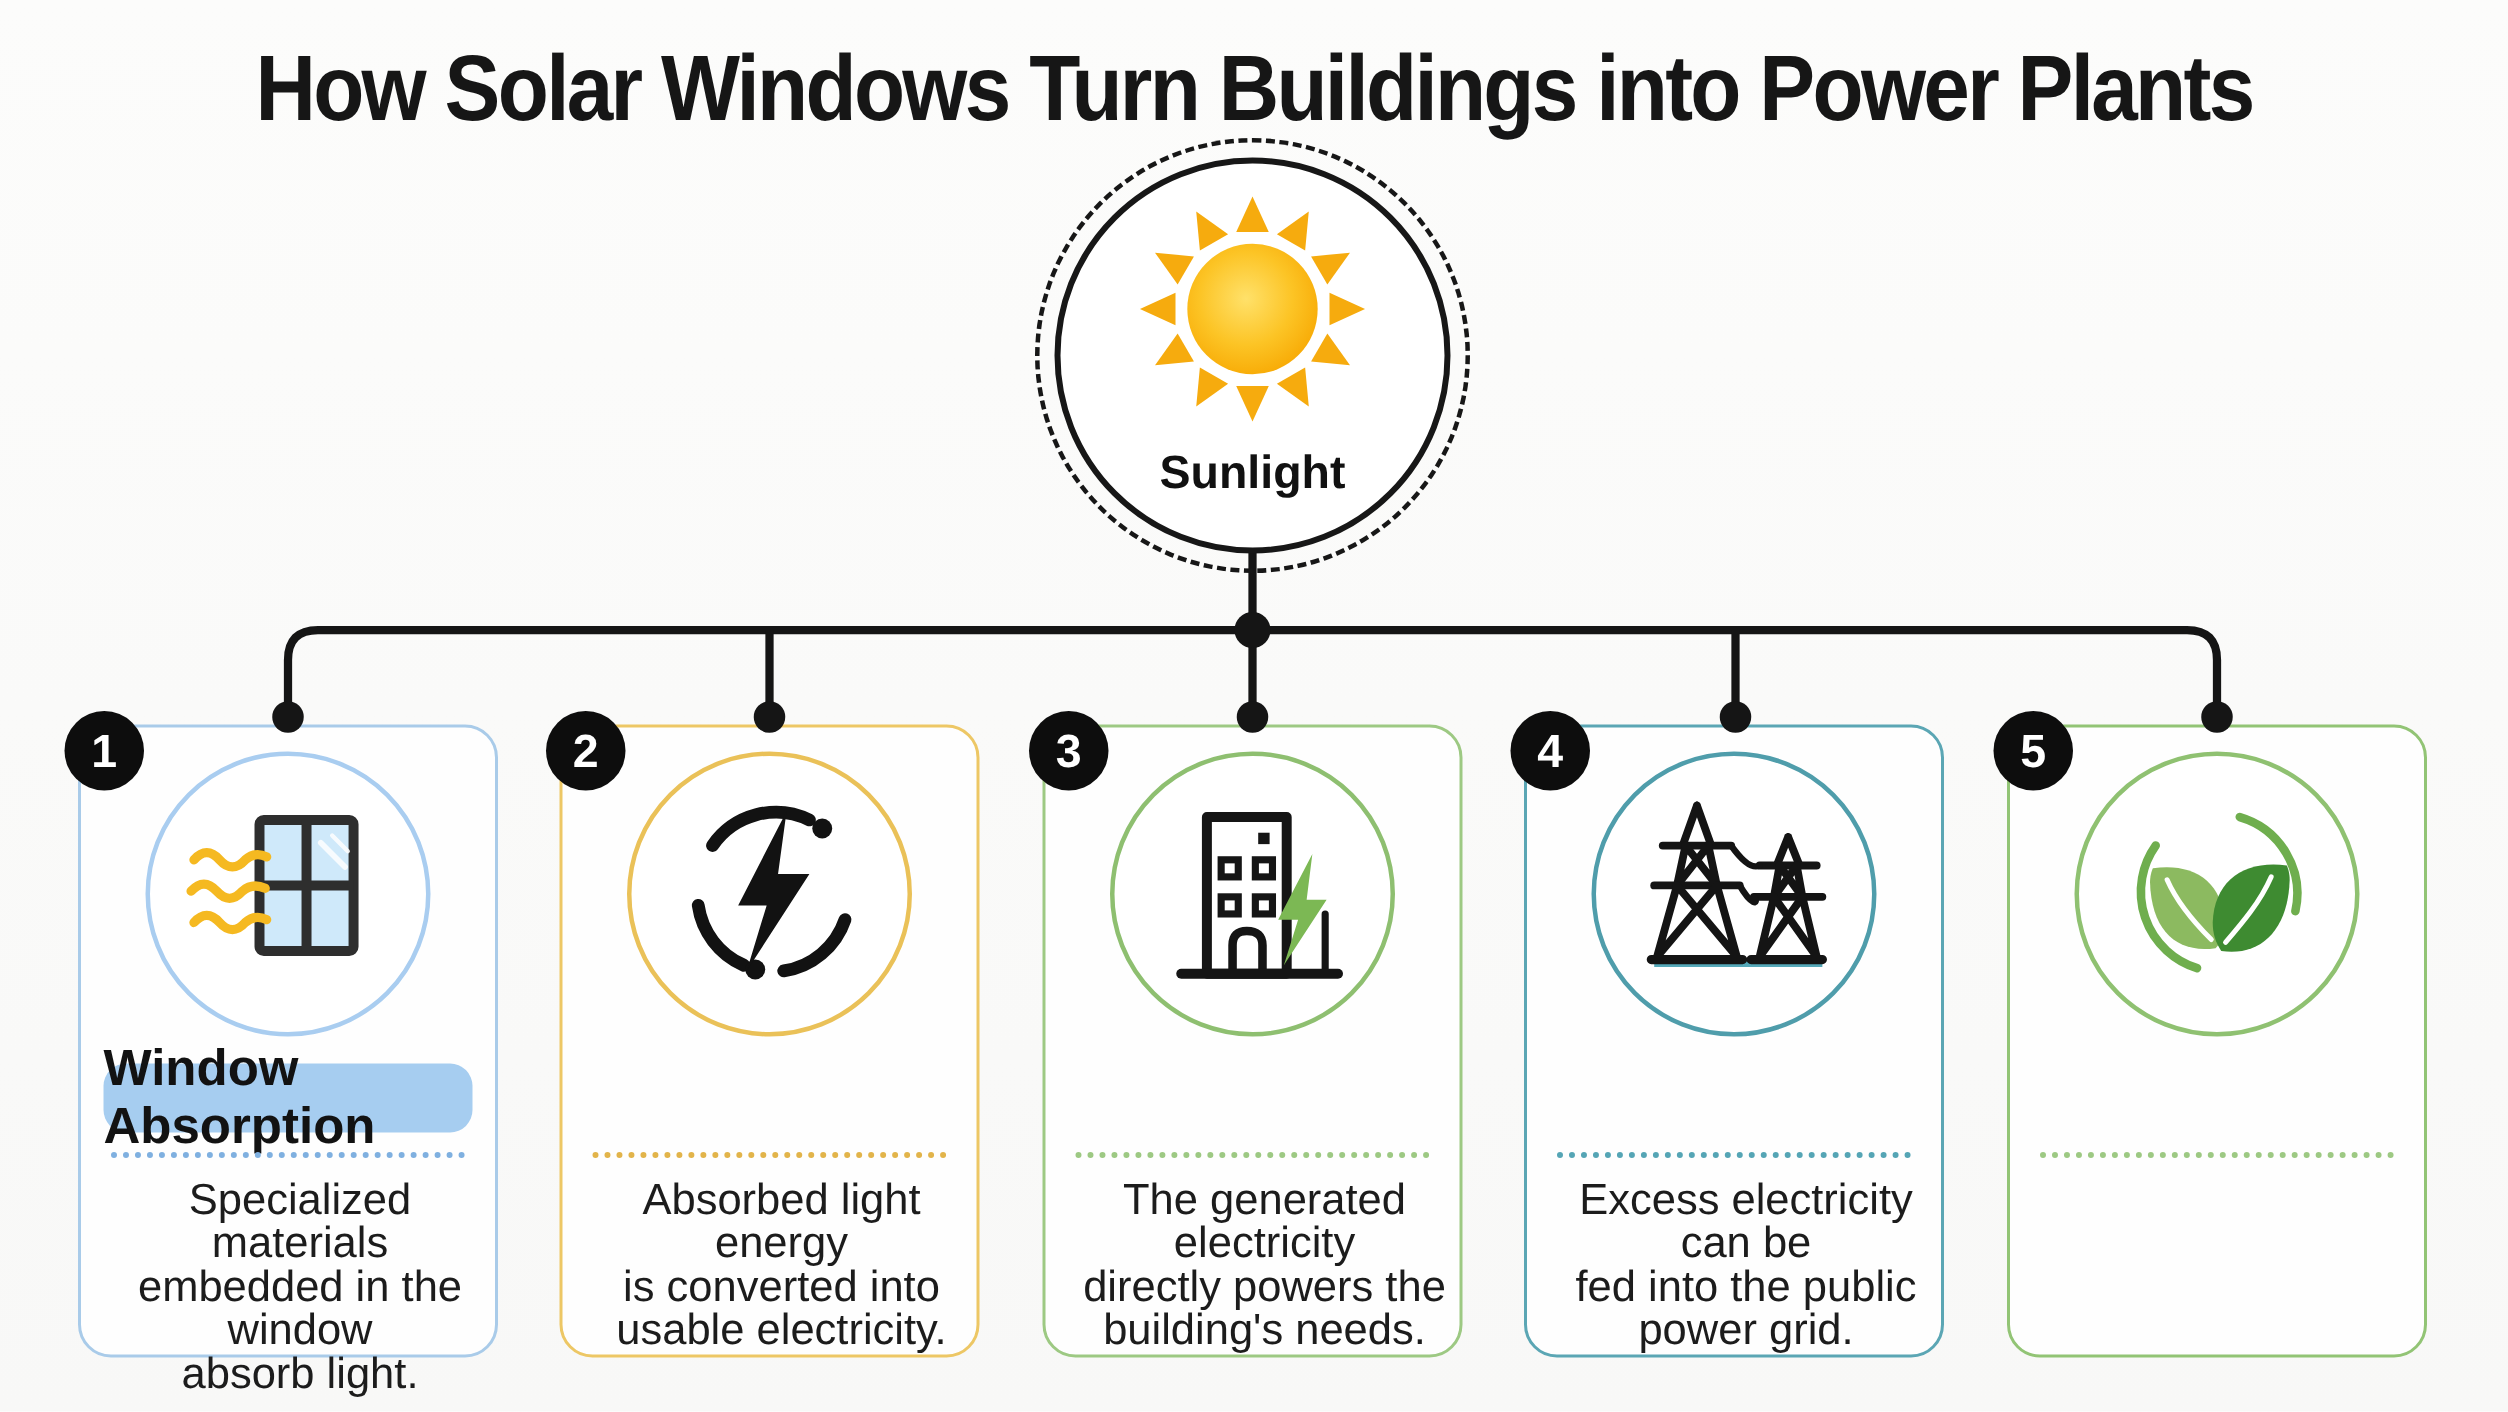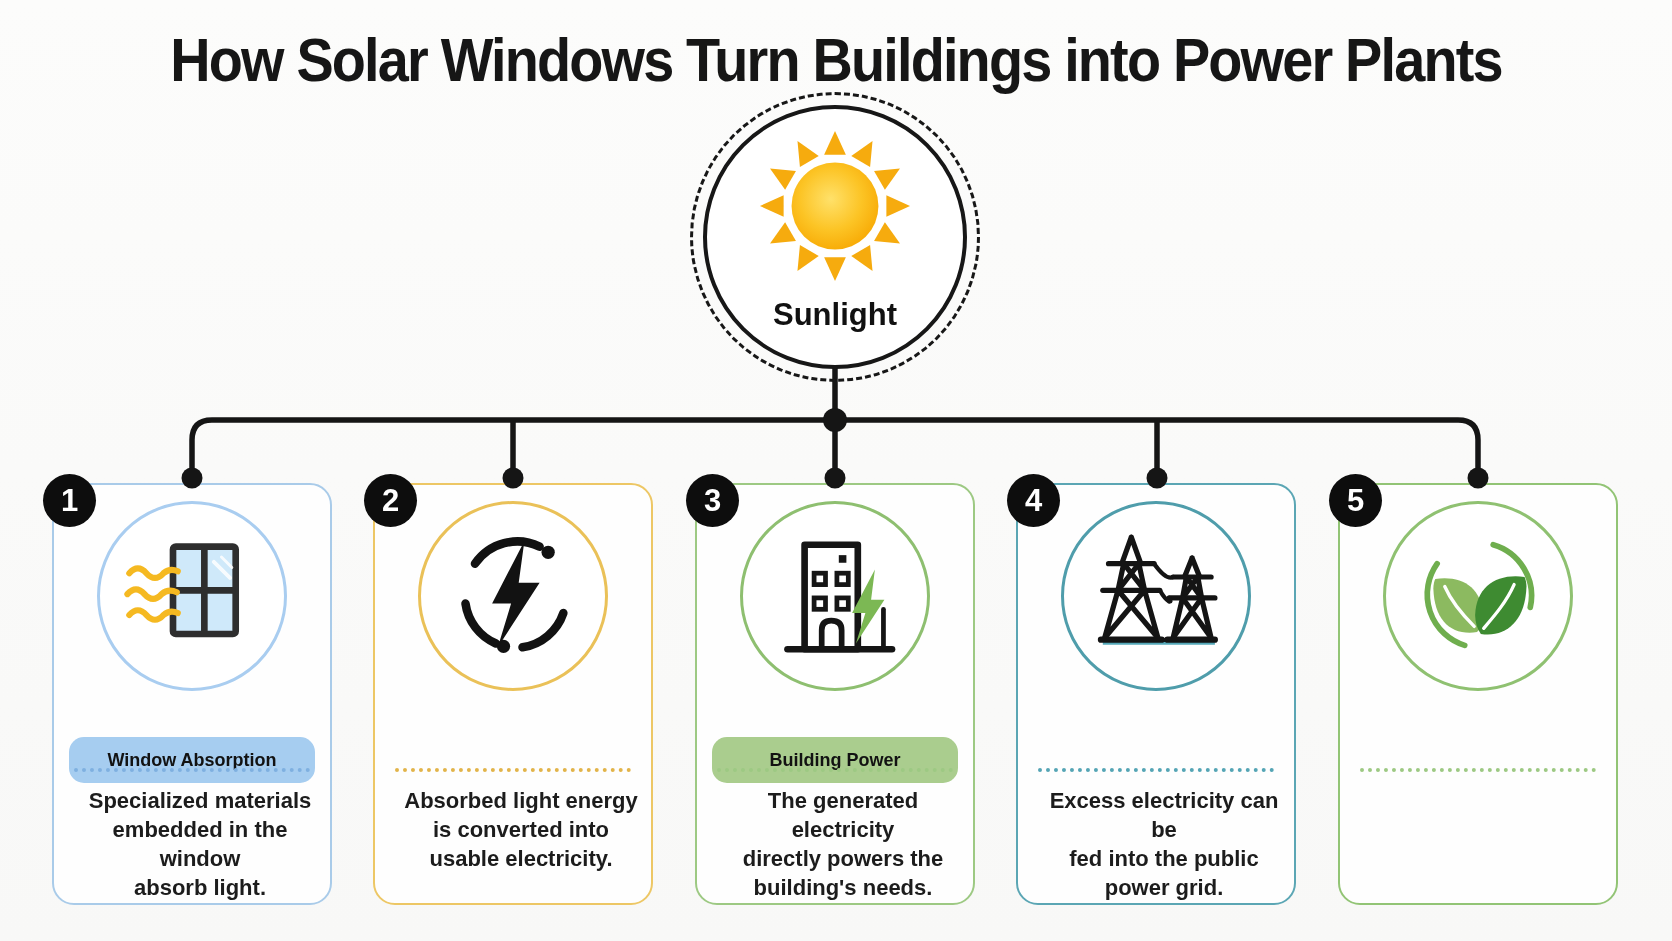--- a/index.html
+++ b/index.html
@@ -40,30 +40,30 @@
     width:190px; height:190px; border-radius:50%;
     border:3px solid var(--circle-c,#999);
     display:flex; align-items:center; justify-content:center;
     background:#fff;
   }
   .icon-ring svg { width:152px; height:152px; }
   .pill {
     position:absolute; top:224px; left:15px; right:15px; height:46px;
     background:var(--pill-c,#ddd); border-radius:15px;
     display:flex; align-items:center; justify-content:center;
-    font-size:18px; font-weight:bold; color:#121212;margin-top:28px;
+    font-size:34px; font-weight:bold; color:#121212;
   }
   .divider {
     position:absolute; top:283px; left:20px; right:20px; height:0;
     border-top:4px dotted var(--dots-c,#bbb);
   }
   .desc {
     position:absolute; top:301px; left:24px; right:8px;
-    text-align:center; font-size:22px; line-height:29px;
-    font-weight:700; color:#1c1c1c; white-space:pre-line;
+    text-align:center; font-size:29px; line-height:29px;
+    font-weight:400; color:#1c1c1c; white-space:pre-line;
   }
   
   .sun-group {
     position:absolute; left:690px; top:92px; width:290px; height:290px;
     border:3px dashed #171717; border-radius:50%; z-index:4;
   }
   .sun-inner {
     position:absolute; inset:10px; background:#fff;
     border:4.5px solid #171717; border-radius:50%;
     display:flex; flex-direction:column; align-items:center;
@@ -134,21 +134,20 @@
         <rect x="82" y="56" width="12" height="12"></rect>
         <rect x="58" y="82" width="12" height="12"></rect>
         <rect x="82" y="82" width="12" height="12"></rect>
       </g>
       <rect x="84" y="37" width="8" height="8" fill="#151515"></rect>
       <path d="M66 136 L66 116 Q66 106 76 106 Q87 106 87 116 L87 136" fill="none" stroke="#151515" stroke-width="6"></path>
       <path d="M30 136 H140" stroke="#151515" stroke-width="7" stroke-linecap="round"></path>
       <path d="M122 52 L98 98 L112 98 L102 130 L132 84 L118 84 Z" fill="#7cb854"></path>
     </svg>
   </div>
-  <div class="pill">Building Power</div>
   <div class="divider"></div>
   <div class="desc">The generated electricity
 directly powers the
 building's needs.</div>
 </div>
 
 <div class="step-card p4" style="--border-c: #5ba6b4; --circle-c: #4f9dab; --pill-c: #61b1c2; --dots-c: #55a5b5;">
   <div class="badge">4</div>
   <div class="icon-ring">
     <svg viewBox="0 0 160 160">

